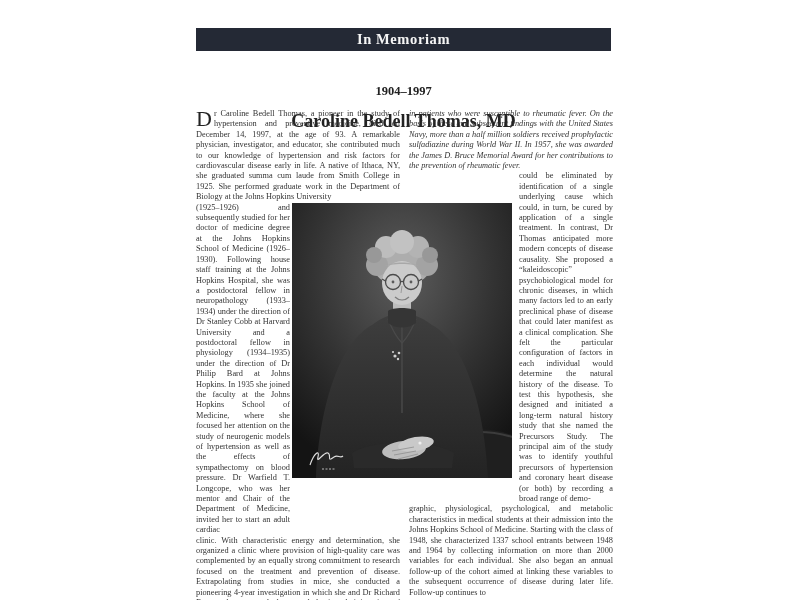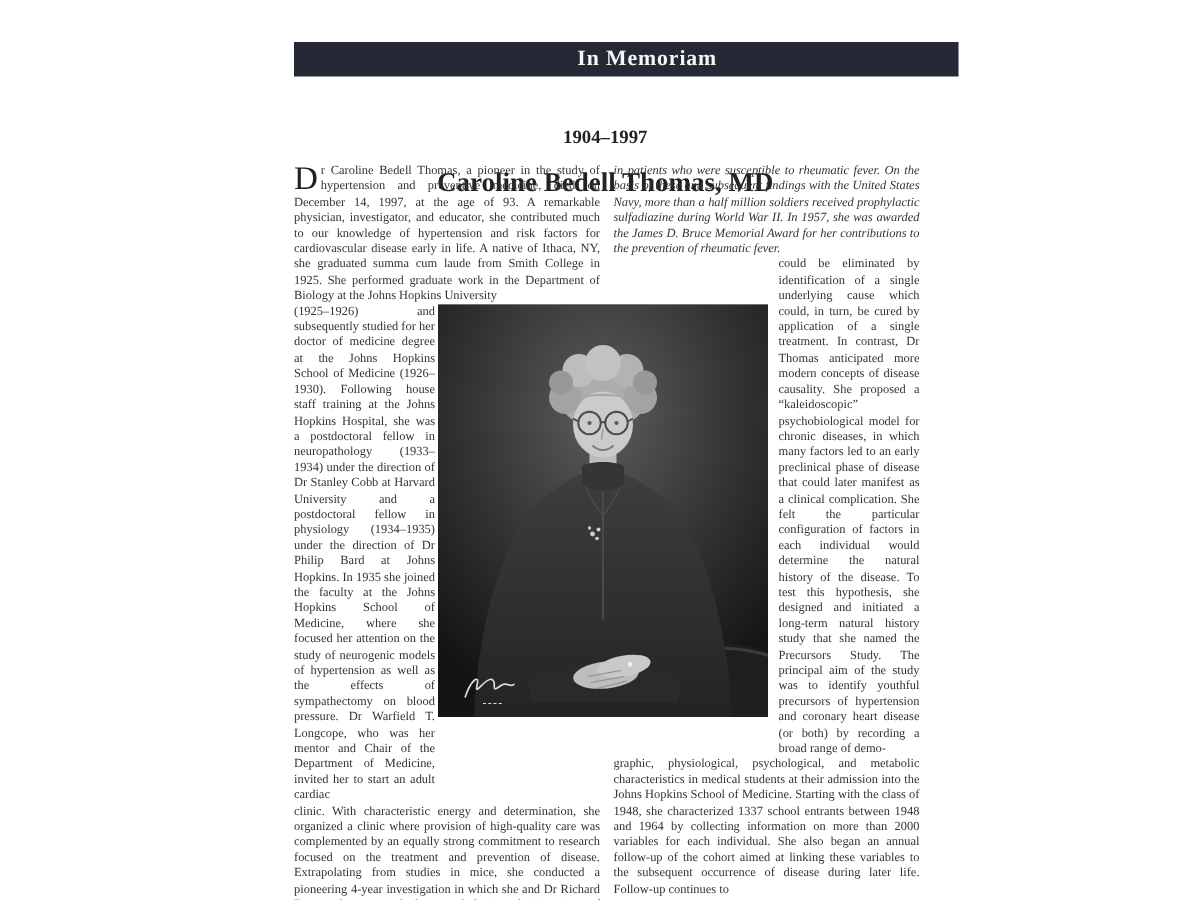--- a/index.html
+++ b/index.html
@@ -3,21 +3,21 @@
 <meta charset="utf-8">
 <style>
   html,body{margin:0;padding:0;background:#ffffff;}
   #page{
     position:relative;width:800px;height:600px;background:#ffffff;
     font-family:"Liberation Serif","DejaVu Serif",serif;color:#2e2e2e;overflow:hidden;
   }
   .banner{
     position:absolute;left:196px;top:28px;width:415px;height:23px;
     background:#242935;color:#f5f5f5;display:flex;align-items:center;justify-content:center;
-    font-weight:bold;font-size:14.5px;letter-spacing:.6px;padding-left:28px;
+    font-weight:bold;font-size:14.5px;letter-spacing:.6px;
   }
   .title{
     position:absolute;left:196px;top:63px;width:415px;text-align:center;
     font-weight:bold;font-size:18px;color:#222;margin-top:48px;
   }
   .years{
     position:absolute;left:196px;top:84px;width:415px;text-align:center;
     font-weight:bold;font-size:12.5px;color:#222;font-family:Liberation Serif, serif;
   }
   .col{position:absolute;top:109px;width:204px;}

